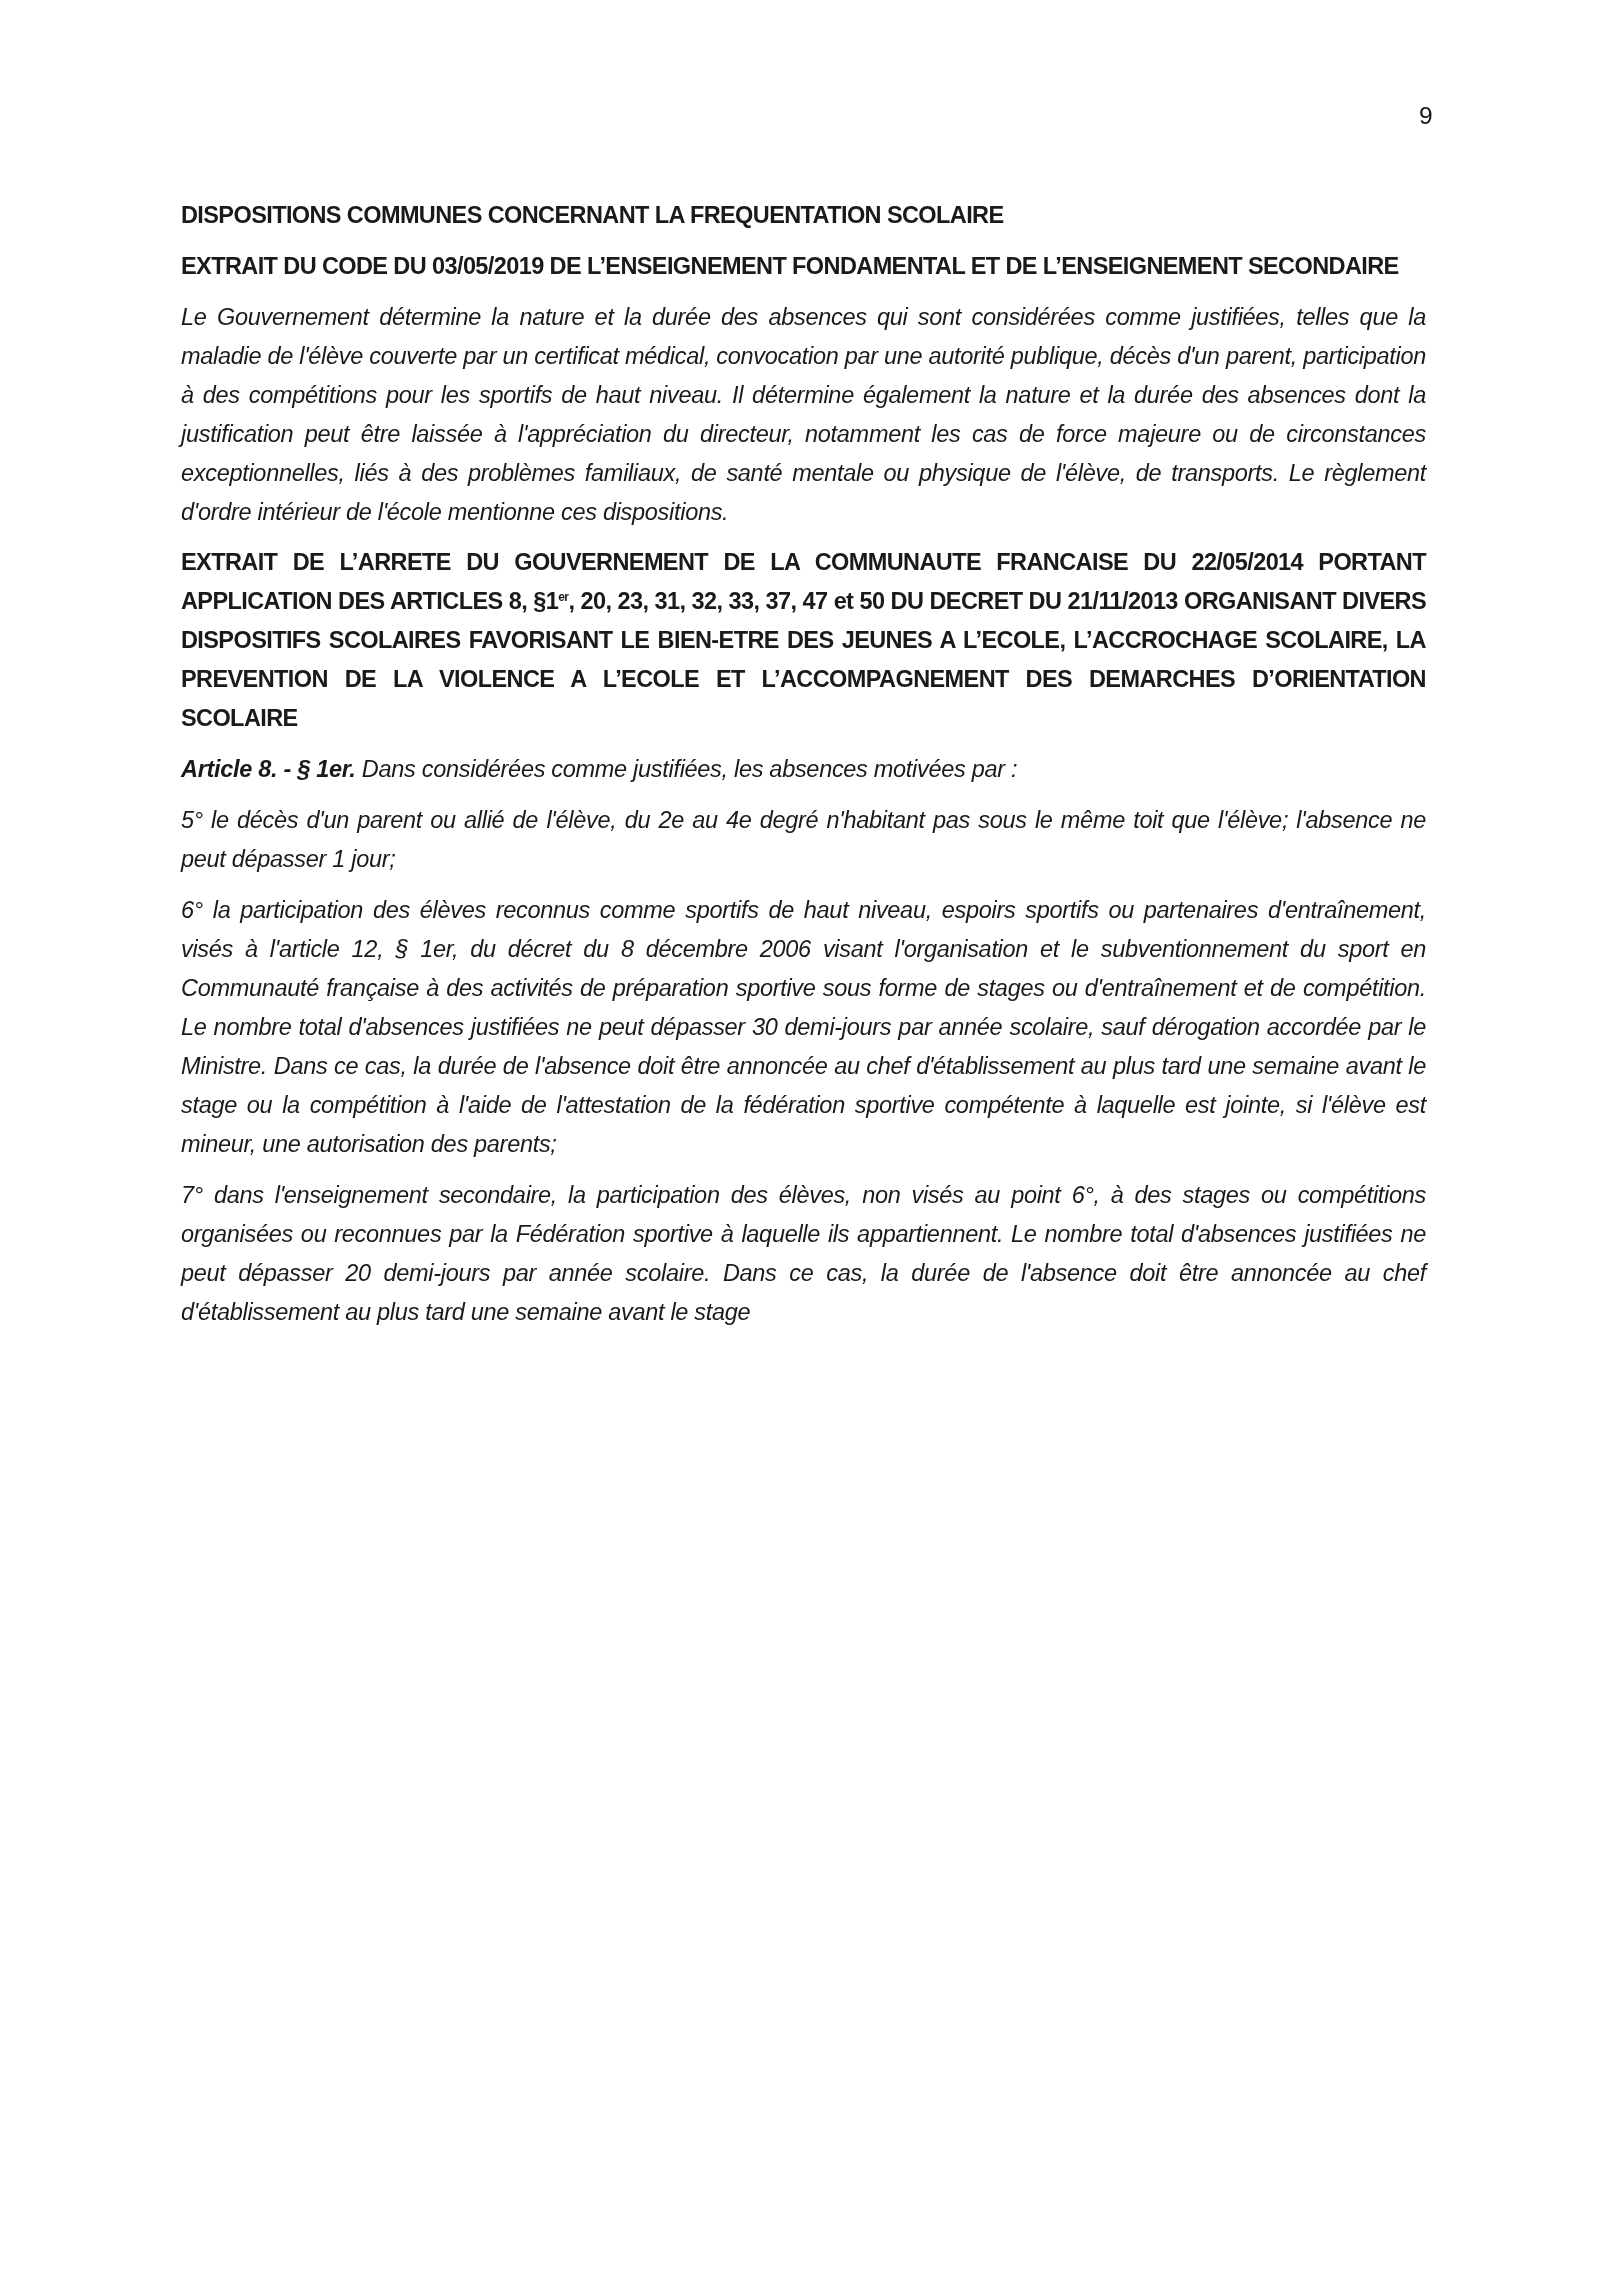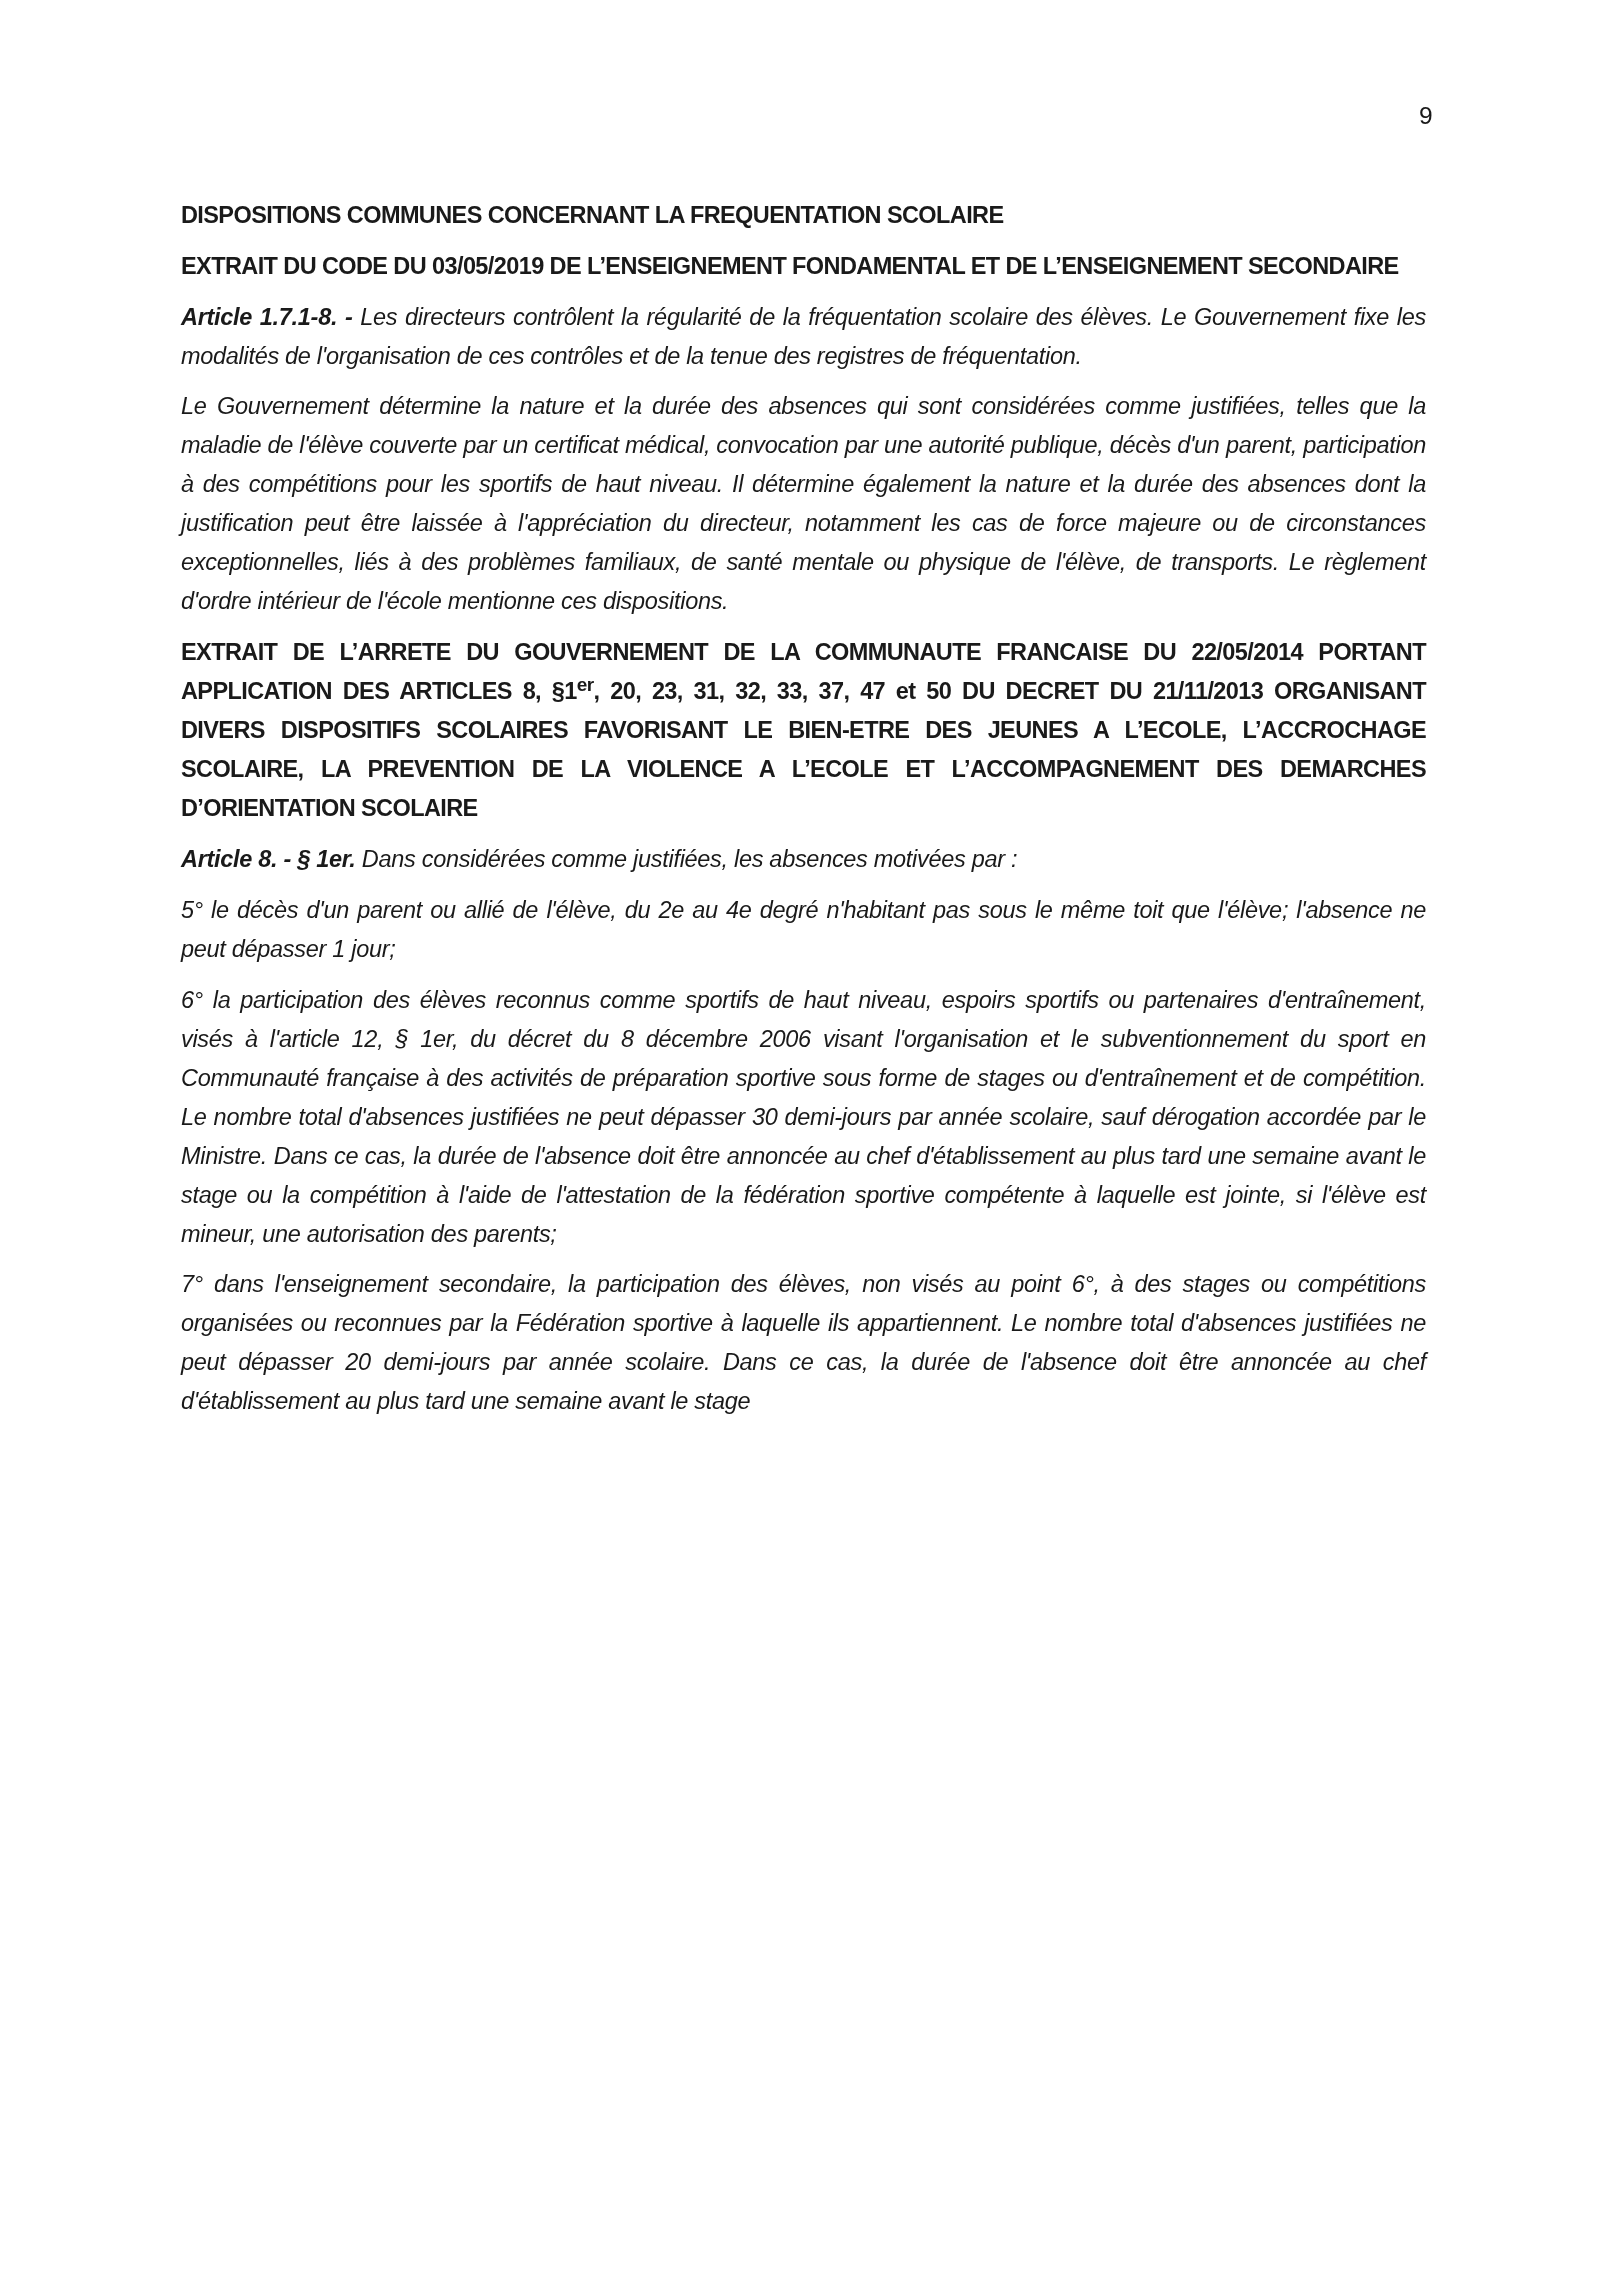--- a/index.html
+++ b/index.html
@@ -5,33 +5,32 @@
   html, body { margin:0; padding:0; background:#ffffff; }
   body { width:1621px; height:2293px; position:relative; overflow:hidden;
          font-family:"Liberation Sans", "DejaVu Sans", sans-serif; color:#1a1a1a; }
   .page-num { position:absolute; top:102px; left:1419px; font-size:24.5px; }
   .content { position:absolute; left:181px; top:196px; width:1245px; }
   .p { font-size:23.5px; line-height:39px; text-align:justify; margin:0 0 22.5px 0;
        transform-origin:left top; letter-spacing:-0.3px; }
   .h { font-weight:bold; font-style:normal; letter-spacing:-0.6px; }
   .it { font-style:italic; }
   .b { font-weight:bold; }
-  sup { font-size:19px; line-height:0; vertical-align:7.8px; }
+  sup { font-size:12px; line-height:0; vertical-align:7.8px; }
   .tight { margin-bottom:11.8px; }
 </style>
 </head>
 <body>
 
 <div class="page-num">9</div>
 
 <div class="content">
   <p class="p h tight">DISPOSITIONS COMMUNES CONCERNANT LA FREQUENTATION SCOLAIRE</p>
   <p class="p h tight">EXTRAIT DU CODE DU 03/05/2019 DE L’ENSEIGNEMENT FONDAMENTAL ET DE L’ENSEIGNEMENT SECONDAIRE</p>
 
-  <p class="p it tight"><span class="b">Article 1.7.1-8. -</span><span> Les directeurs contrôlent la régularité de la fréquentation scolaire des élèves. Le Gouvernement fixe les modalités de l'organisation de ces contrôles et de la tenue des registres de fréquentation.</span></p>
 
   <p class="p it tight">Le Gouvernement détermine la nature et la durée des absences qui sont considérées comme justifiées, telles que la maladie de l'élève couverte par un certificat médical, convocation par une autorité publique, décès d'un parent, participation à des compétitions pour les sportifs de haut niveau. Il détermine également la nature et la durée des absences dont la justification peut être laissée à l'appréciation du directeur, notamment les cas de force majeure ou de circonstances exceptionnelles, liés à des problèmes familiaux, de santé mentale ou physique de l'élève, de transports. Le règlement d'ordre intérieur de l'école mentionne ces dispositions.</p>
 
   <p class="p h tight"><span>EXTRAIT DE L’ARRETE DU GOUVERNEMENT DE LA COMMUNAUTE FRANCAISE DU 22/05/2014 PORTANT APPLICATION DES ARTICLES 8, §1</span><sup>er</sup><span>, 20, 23, 31, 32, 33, 37, 47 et 50 DU DECRET DU 21/11/2013 ORGANISANT DIVERS DISPOSITIFS SCOLAIRES FAVORISANT LE BIEN-ETRE DES JEUNES A L’ECOLE, L’ACCROCHAGE SCOLAIRE, LA PREVENTION DE LA VIOLENCE A L’ECOLE ET L’ACCOMPAGNEMENT DES DEMARCHES D’ORIENTATION SCOLAIRE</span></p>
 
   <p class="p it tight"><span class="b">Article 8. - § 1er.</span><span> Dans considérées comme justifiées, les absences motivées par :</span></p>
 
   <p class="p it tight">5° le décès d'un parent ou allié de l'élève, du 2e au 4e degré n'habitant pas sous le même toit que l'élève; l'absence ne peut dépasser 1 jour;</p>
   <p class="p it tight">6° la participation des élèves reconnus comme sportifs de haut niveau, espoirs sportifs ou partenaires d'entraînement, visés à l'article 12, § 1er, du décret du 8 décembre 2006 visant l'organisation et le subventionnement du sport en Communauté française à des activités de préparation sportive sous forme de stages ou d'entraînement et de compétition. Le nombre total d'absences justifiées ne peut dépasser 30 demi-jours par année scolaire, sauf dérogation accordée par le Ministre. Dans ce cas, la durée de l'absence doit être annoncée au chef d'établissement au plus tard une semaine avant le stage ou la compétition à l'aide de l'attestation de la fédération sportive compétente à laquelle est jointe, si l'élève est mineur, une autorisation des parents;</p>
   <p class="p it tight">7° dans l'enseignement secondaire, la participation des élèves, non visés au point 6°, à des stages ou compétitions organisées ou reconnues par la Fédération sportive à laquelle ils appartiennent. Le nombre total d'absences justifiées ne peut dépasser 20 demi-jours par année scolaire. Dans ce cas, la durée de l'absence doit être annoncée au chef d'établissement au plus tard une semaine avant le stage</p>

